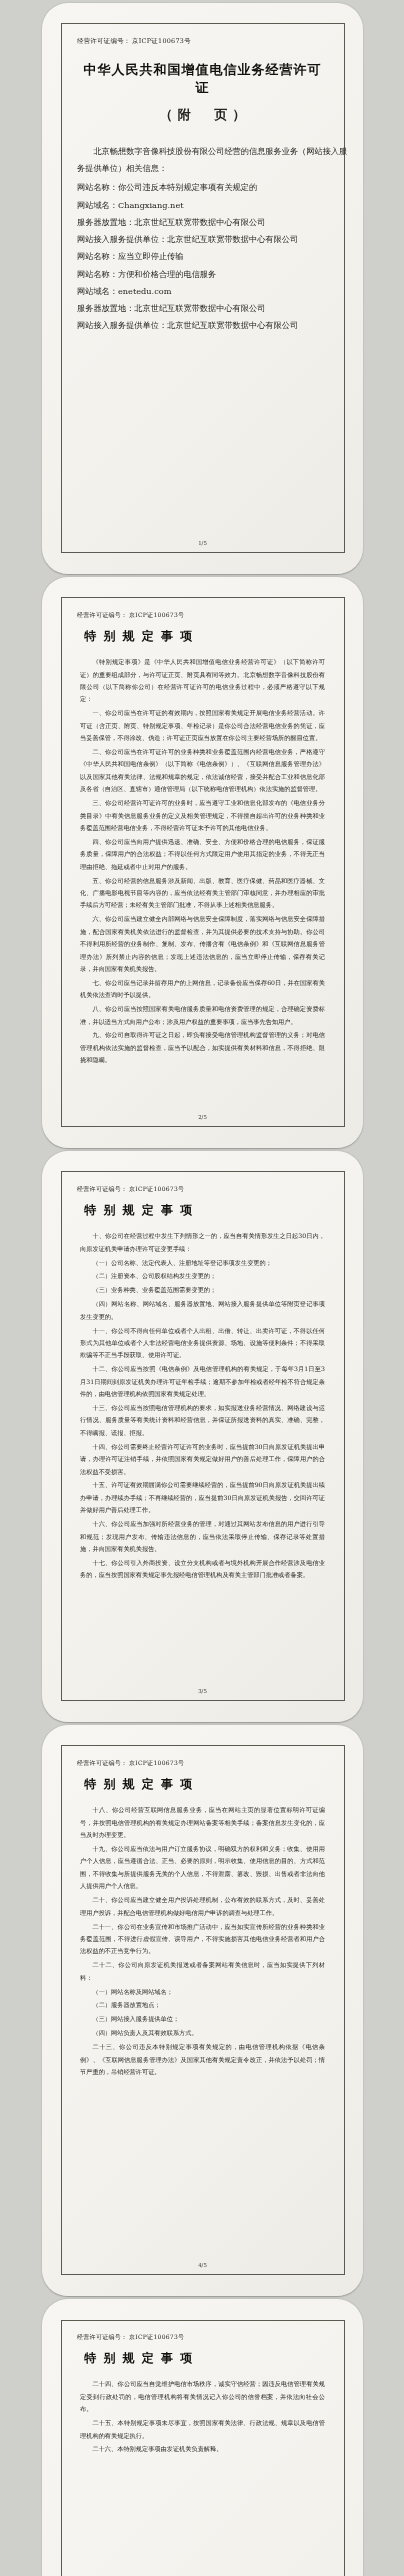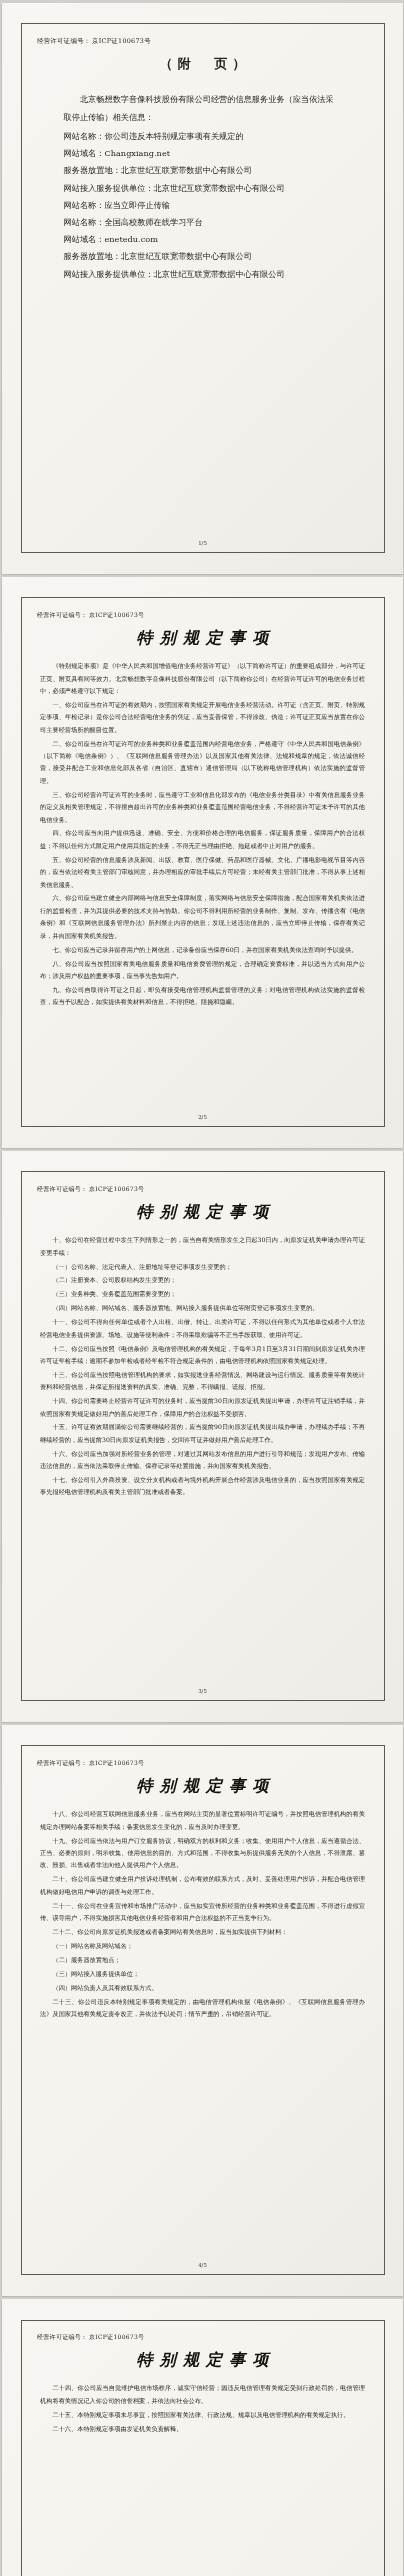--- a/index.html
+++ b/index.html
@@ -6,26 +6,27 @@
   html, body { margin: 0; padding: 0; }
   body {
     background: #cfcfcb;
     font-family: "DejaVu Serif", "Liberation Serif", serif;
     color: #26241f;
   }
   .doc { width: 405px; margin: 0 auto; padding-top: 2.6px; }
 
   .page {
     position: relative;
-    width: 401px;
+    width: 321px;
     height: 571px;
     margin: 0 auto 3.1px;
     background: linear-gradient(135deg, #f7f6f2 0%, #f3f2ed 55%, #edebe5 100%);
     box-shadow: 0 0.5px 1.5px rgba(0,0,0,.28);
     overflow: hidden;
+    border-radius: 26px;
   }
   .page-inner {
     position: absolute;
     left: 18.5px; right: 18.5px; top: 20.6px; bottom: 20.6px;
     border: 1px solid #5c5950;
     padding: 12.4px 15.5px;
   }
 
   
   .lic-header { font-size: 6.4px; letter-spacing: 0.3px; color: #211f1a; }
@@ -59,56 +60,56 @@
     bottom: 6.2px; left: 0; right: 0;
     text-align: center;
     font-size: 5.4px;
     color: #3a382f;
   }
 
   
   .prov .lic-header { font-size: 6px; }
   .prov-title {
     margin: 8.2px 0 0;
-    text-align: center;
-    font-size: 16px;
+    text-align: left;
+    font-size: 12px;
     font-weight: bold;
     letter-spacing: 7.2px;
     text-indent: 7.2px;
     color: #14120e;
-    font-style: italic;
   }
   .prov-body {
     margin: 11.3px 3.1px 0;
     font-size: 6.2px;
     line-height: 2.0;
     text-align: justify;
   }
   .prov-body .para { margin: 0 0 1.5px; text-indent: 2em; }
 </style>
 </head>
 <body>
 
 <div class="doc">
 
   <section class="page">
     <div class="page-inner">
       <div class="lic-header">
         <span>经营许可证编号：</span><span class="lic-no">京ICP证100673号</span>
       </div>
+      <h1 class="doc-title">中华人民共和国增值电信业务经营许可证</h1>
       <div class="doc-subtitle">（附　页）</div>
       <div class="p1-body">
-        <p class="intro">北京畅想数字音像科技股份有限公司经营的信息服务业务（应当依法采取停止传输）相关信息：</p>
+        <p class="intro">北京畅想数字音像科技股份有限公司经营的信息服务业务（网站接入服务提供单位）相关信息：</p>
         <div class="entries">
             <div class="entry"><span class="entry-label">网站名称：</span><span class="entry-value">你公司违反本特别规定事项有关规定的</span></div>
             <div class="entry"><span class="entry-label">网站域名：</span><span class="entry-value">Changxiang.net</span></div>
             <div class="entry"><span class="entry-label">服务器放置地：</span><span class="entry-value">北京世纪互联宽带数据中心有限公司</span></div>
             <div class="entry"><span class="entry-label">网站接入服务提供单位：</span><span class="entry-value">北京世纪互联宽带数据中心有限公司</span></div>
             <div class="entry"><span class="entry-label">网站名称：</span><span class="entry-value">应当立即停止传输</span></div>
-            <div class="entry"><span class="entry-label">网站名称：</span><span class="entry-value">全国高校教师在线学习平台</span></div>
+            <div class="entry"><span class="entry-label">网站名称：</span><span class="entry-value">方便和价格合理的电信服务</span></div>
             <div class="entry"><span class="entry-label">网站域名：</span><span class="entry-value">enetedu.com</span></div>
             <div class="entry"><span class="entry-label">服务器放置地：</span><span class="entry-value">北京世纪互联宽带数据中心有限公司</span></div>
             <div class="entry"><span class="entry-label">网站接入服务提供单位：</span><span class="entry-value">北京世纪互联宽带数据中心有限公司</span></div>
           </div>
       </div>
       <div class="page-no">1/5</div>
     </div>
   </section>
 
   <section class="page prov">

